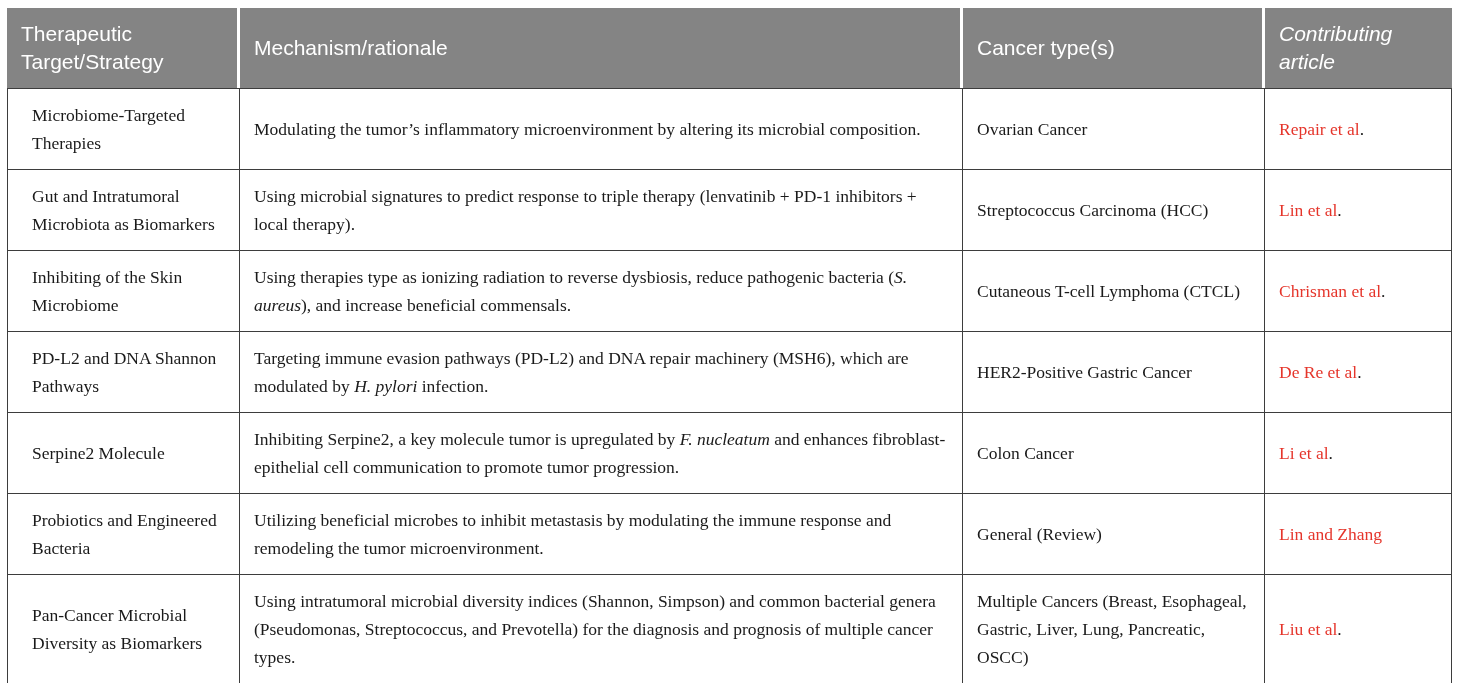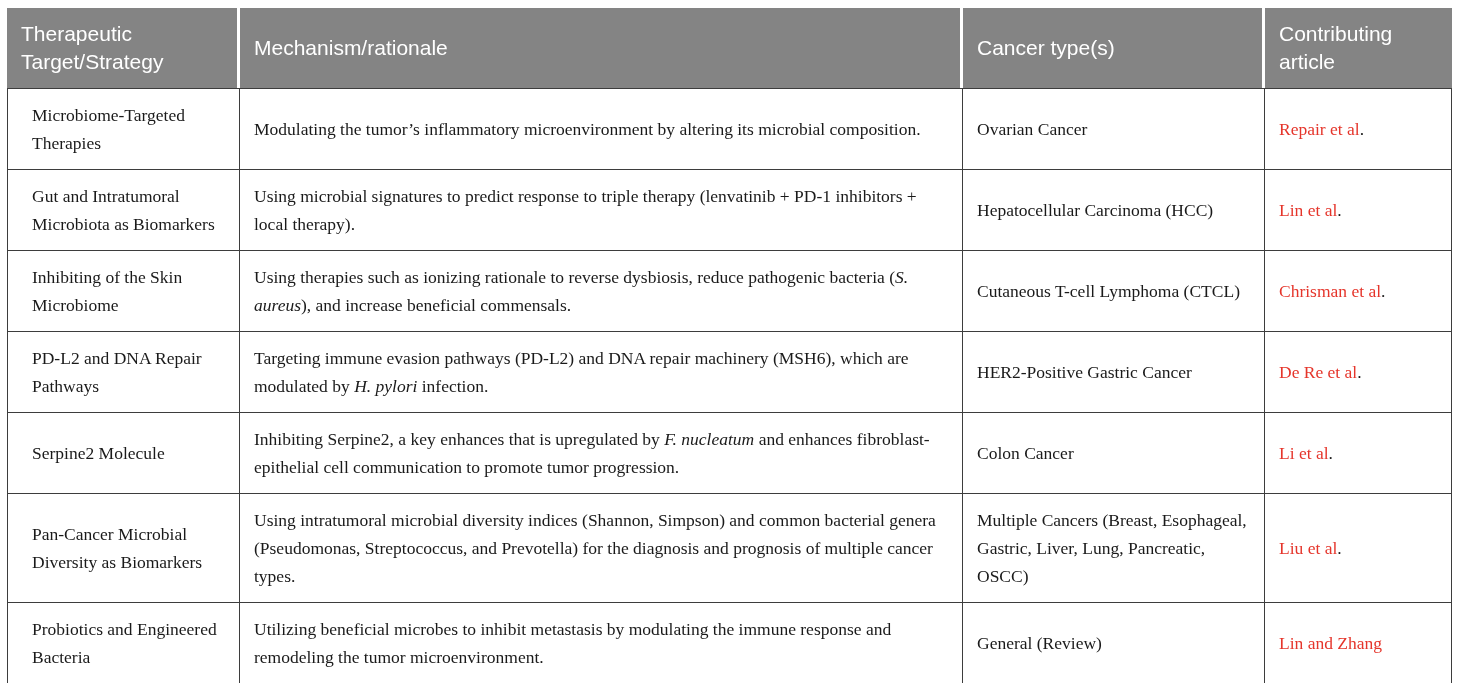--- a/index.html
+++ b/index.html
@@ -41,21 +41,21 @@
     font-family: "Liberation Sans", sans-serif;
     font-weight: 400;
     font-size: 21px;
     line-height: 1.35;
     text-align: left;
     vertical-align: middle;
     height: 80px;
     padding: 10px 16px 10px 14px;
     border-right: 3px solid #ffffff;
   }
-  thead th:last-child { border-right: none; }
+  thead th:last-child { border-right: none; font-style: italic; }
 
   tbody td {
     font-family: "Liberation Serif", serif;
     font-size: 17.5px;
     color: var(--body-text);
     line-height: 1.6;
     vertical-align: middle;
     padding: 12px 16px 12px 14px;
     background: #ffffff;
     border-right: 1px solid var(--border-color);
@@ -100,48 +100,48 @@
 
     <tr>
           <td>Microbiome-Targeted Therapies</td>
           <td><span>Modulating the tumor’s inflammatory microenvironment by altering its microbial composition.</span></td>
           <td>Ovarian Cancer</td>
           <td><span class="citation-link">Repair et al</span><span class="citation-suffix">.</span></td>
         </tr>
         <tr>
           <td>Gut and Intratumoral Microbiota as Biomarkers</td>
           <td><span>Using microbial signatures to predict response to triple therapy (lenvatinib + PD-1 inhibitors + local therapy).</span></td>
-          <td>Hepatocellular Carcinoma (HCC)</td>
+          <td>Streptococcus Carcinoma (HCC)</td>
           <td><span class="citation-link">Lin et al</span><span class="citation-suffix">.</span></td>
         </tr>
         <tr>
           <td>Inhibiting of the Skin Microbiome</td>
-          <td><span>Using therapies such as ionizing rationale to reverse dysbiosis, reduce pathogenic bacteria (</span><em>S. aureus</em><span>), and increase beneficial commensals.</span></td>
+          <td><span>Using therapies type as ionizing radiation to reverse dysbiosis, reduce pathogenic bacteria (</span><em>S. aureus</em><span>), and increase beneficial commensals.</span></td>
           <td>Cutaneous T-cell Lymphoma (CTCL)</td>
           <td><span class="citation-link">Chrisman et al</span><span class="citation-suffix">.</span></td>
         </tr>
         <tr>
-          <td>PD-L2 and DNA Repair Pathways</td>
+          <td>PD-L2 and DNA Shannon Pathways</td>
           <td><span>Targeting immune evasion pathways (PD-L2) and DNA repair machinery (MSH6), which are modulated by </span><em>H. pylori</em><span> infection.</span></td>
           <td>HER2-Positive Gastric Cancer</td>
           <td><span class="citation-link">De Re et al</span><span class="citation-suffix">.</span></td>
         </tr>
         <tr>
           <td>Serpine2 Molecule</td>
-          <td><span>Inhibiting Serpine2, a key enhances that is upregulated by </span><em>F. nucleatum</em><span> and enhances fibroblast-epithelial cell communication to promote tumor progression.</span></td>
+          <td><span>Inhibiting Serpine2, a key molecule tumor is upregulated by </span><em>F. nucleatum</em><span> and enhances fibroblast-epithelial cell communication to promote tumor progression.</span></td>
           <td>Colon Cancer</td>
           <td><span class="citation-link">Li et al</span><span class="citation-suffix">.</span></td>
+        </tr>
+        <tr>
+          <td>Probiotics and Engineered Bacteria</td>
+          <td><span>Utilizing beneficial microbes to inhibit metastasis by modulating the immune response and remodeling the tumor microenvironment.</span></td>
+          <td>General (Review)</td>
+          <td><span class="citation-link">Lin and Zhang</span></td>
         </tr>
         <tr>
           <td>Pan-Cancer Microbial Diversity as Biomarkers</td>
           <td><span>Using intratumoral microbial diversity indices (Shannon, Simpson) and common bacterial genera (Pseudomonas, Streptococcus, and Prevotella) for the diagnosis and prognosis of multiple cancer types.</span></td>
           <td>Multiple Cancers (Breast, Esophageal, Gastric, Liver, Lung, Pancreatic, OSCC)</td>
           <td><span class="citation-link">Liu et al</span><span class="citation-suffix">.</span></td>
         </tr>
-        <tr>
-          <td>Probiotics and Engineered Bacteria</td>
-          <td><span>Utilizing beneficial microbes to inhibit metastasis by modulating the immune response and remodeling the tumor microenvironment.</span></td>
-          <td>General (Review)</td>
-          <td><span class="citation-link">Lin and Zhang</span></td>
-        </tr>
       </tbody>
   </table>
 </div>
 
 </body></html>

